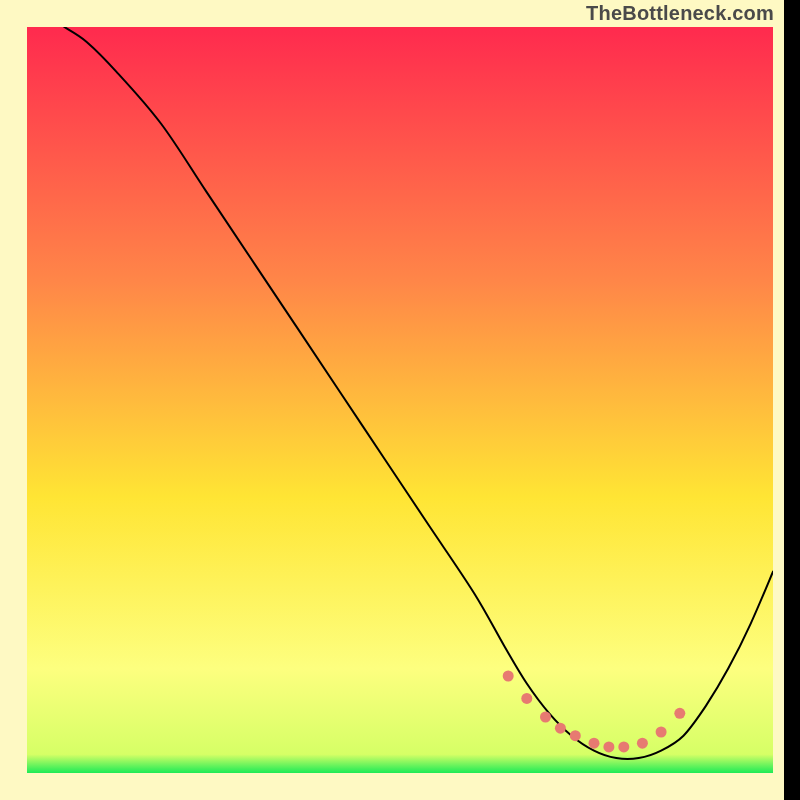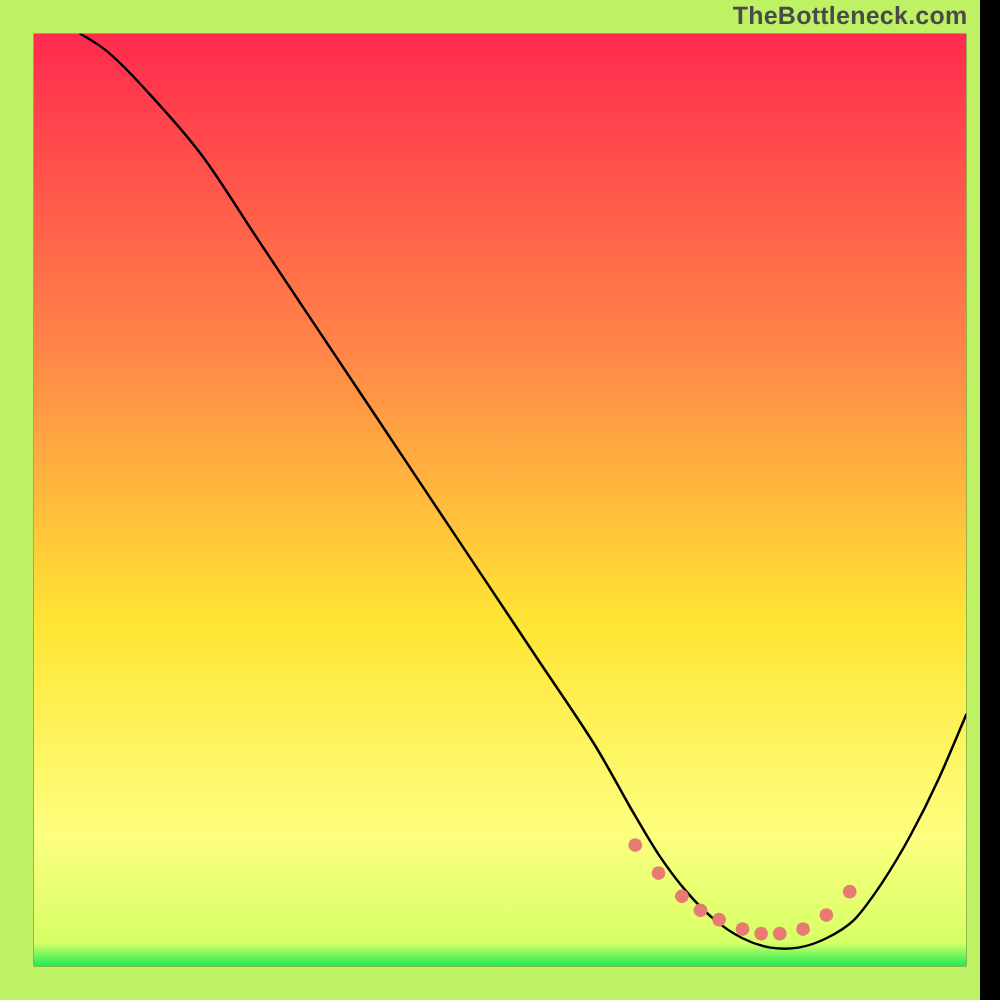--- a/index.html
+++ b/index.html
@@ -7,21 +7,21 @@
     padding: 0;
     width: 800px;
     height: 800px;
     overflow: hidden;
     background: #000;
     font-family: Arial, Helvetica, sans-serif;
   }
   .frame {
     width: 784px;
     height: 800px;
-    background: #bef264;
+    background: #fef9c3;
     position: relative;
   }
   .watermark {
     position: absolute;
     top: 2px;
     right: 10px;
     color: #4a4a4a;
     font-size: 20px;
     font-weight: 600;
     letter-spacing: 0.2px;

